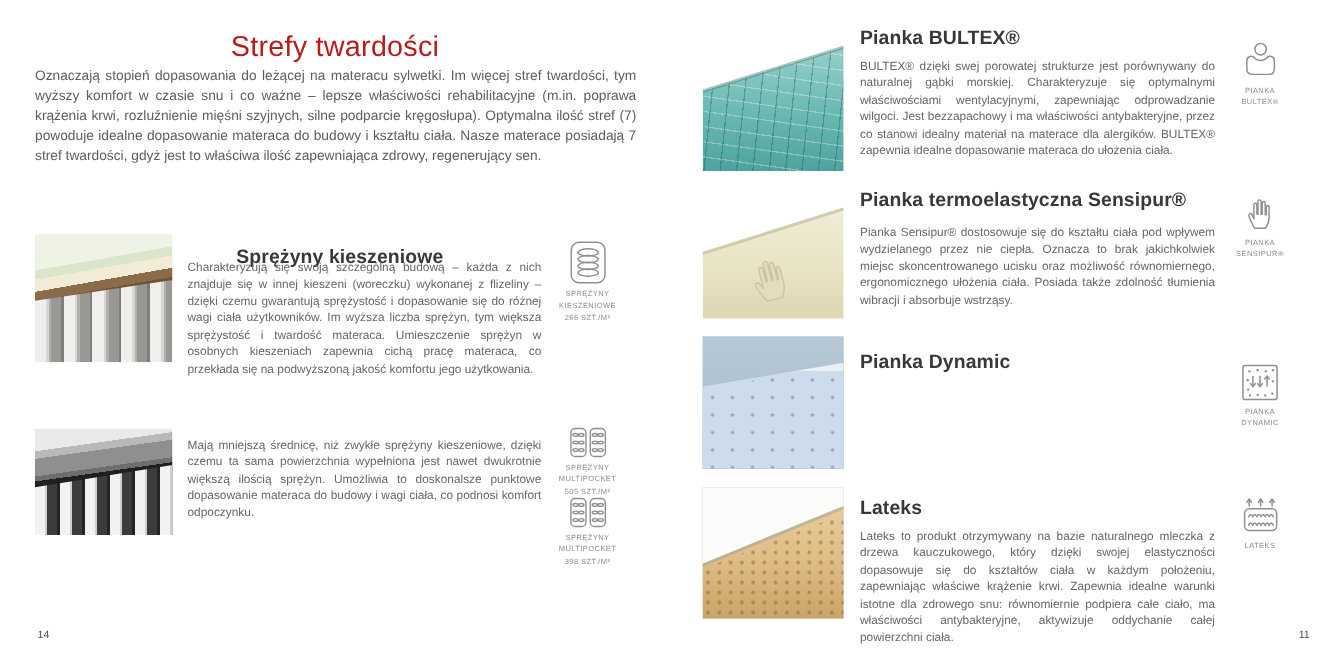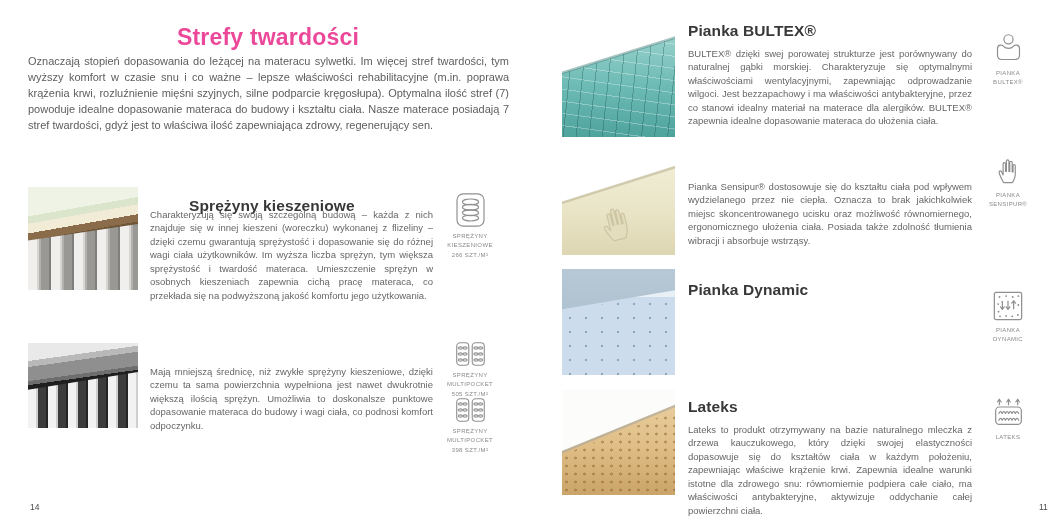--- a/index.html
+++ b/index.html
@@ -2,21 +2,21 @@
 <html lang="pl"><head>
 <meta charset="utf-8">
 <style>
   * { margin:0; padding:0; box-sizing:border-box; }
   html,body { width:1060px; height:527px; background:#ffffff; }
   body { font-family:"Liberation Sans", sans-serif; color:#5f5f5f; }
   .spread { position:relative; width:1060px; height:527px; background:#fff; overflow:hidden; }
   .abs { position:absolute; }
 
   .page-title { left:28px; top:24px; width:480px; text-align:center;
-    font-size:23px; font-weight:700; color:#ec4899; letter-spacing:.2px; }
+    font-size:23px; font-weight:400; color:#b91c1c; letter-spacing:.2px; }
   .intro { left:28px; top:54px; width:481px; font-size:11px; line-height:1.45;
     text-align:justify; color:#5d5d5d; }
 
   h2.sec { font-size:15.5px; font-weight:700; color:#383838; letter-spacing:.1px; }
   p.body { font-size:9.5px; line-height:1.42; text-align:justify; color:#666; }
 
   .pagenum { font-size:8.5px; color:#4a4a4a; top:502px; }
 
   
   .iconfig { width:54px; display:flex; flex-direction:column; align-items:center; }
@@ -95,21 +95,21 @@
       <ellipse cx="17" cy="23" rx="9" ry="3.2"></ellipse>
       <ellipse cx="17" cy="29" rx="9" ry="3.2"></ellipse>
     </svg>
     <figcaption>SPRĘŻYNY KIESZENIOWE 266 SZT./M²</figcaption>
   </figure>
 
   <div class="abs photo ph-sp2" style="left:28px; top:343px; width:110px; height:85px;">
     <div class="layers"></div>
     <div class="springs"></div>
   </div>
-  <p class="abs body" style="left:150px; top:365px; width:283px;">Mają mniejszą średnicę, niż zwykłe sprężyny kieszeniowe, dzięki czemu ta sama powierzchnia wypełniona jest nawet dwukrotnie większą ilością sprężyn. Umożliwia to doskonalsze punktowe dopasowanie materaca do budowy i wagi ciała, co podnosi komfort odpoczynku.</p>
+  <p class="abs body" style="left:150px; top:350px; width:283px;">Mają mniejszą średnicę, niż zwykłe sprężyny kieszeniowe, dzięki czemu ta sama powierzchnia wypełniona jest nawet dwukrotnie większą ilością sprężyn. Umożliwia to doskonalsze punktowe dopasowanie materaca do budowy i wagi ciała, co podnosi komfort odpoczynku.</p>
   <figure class="abs iconfig" style="left:443px; top:341px;">
     <svg viewBox="0 0 36 30" width="31" height="26">
       <rect x="2" y="2" width="14" height="26" rx="4"></rect>
       <rect x="20" y="2" width="14" height="26" rx="4"></rect>
       <ellipse cx="6.3" cy="8" rx="2.4" ry="1.3"></ellipse>
         <ellipse cx="11.7" cy="8" rx="2.4" ry="1.3"></ellipse>
       <ellipse cx="6.3" cy="15" rx="2.4" ry="1.3"></ellipse>
         <ellipse cx="11.7" cy="15" rx="2.4" ry="1.3"></ellipse>
       <ellipse cx="6.3" cy="22" rx="2.4" ry="1.3"></ellipse>
         <ellipse cx="11.7" cy="22" rx="2.4" ry="1.3"></ellipse>
@@ -161,20 +161,21 @@
 
   <div class="abs photo ph-se" style="left:562px; top:150px; width:113px; height:105px;">
     <div class="foam"></div>
     <div class="edge"></div>
     <div class="hand">
       <svg viewBox="0 0 36 36" width="44" height="44">
         <path d="M13 31 C11 27 8.5 23 8 19.5 C7.8 17.8 10 17.2 10.8 18.8 L12.5 22.5 L12.5 10 C12.5 8 15.2 8 15.2 10 L15.2 18.5 L16.2 18.5 L16.2 7 C16.2 5 19 5 19 7 L19 18.5 L20 18.5 L20 8.5 C20 6.5 22.7 6.5 22.7 8.5 L22.7 19 L23.7 19 L23.7 12 C23.7 10.2 26.2 10.2 26.2 12 L26.2 22 C26.2 26.5 24.5 28.5 23 31 Z"></path>
       </svg>
     </div>
   </div>
+  <h2 class="abs sec" style="left:688px; top:152px;">Pianka termoelastyczna Sensipur®</h2>
   <p class="abs body" style="left:688px; top:180px; width:284px;">Pianka Sensipur® dostosowuje się do kształtu ciała pod wpływem wydzielanego przez nie ciepła. Oznacza to brak jakichkolwiek miejsc skoncentrowanego ucisku oraz możliwość równomiernego, ergonomicznego ułożenia ciała. Posiada także zdolność tłumienia wibracji i absorbuje wstrząsy.</p>
   <figure class="abs iconfig" style="left:981px; top:155px;">
     <svg viewBox="0 0 36 36" width="32" height="32">
       <path d="M13 31 C11 27 8.5 23 8 19.5 C7.8 17.8 10 17.2 10.8 18.8 L12.5 22.5 L12.5 10 C12.5 8 15.2 8 15.2 10 L15.2 18.5 L16.2 18.5 L16.2 7 C16.2 5 19 5 19 7 L19 18.5 L20 18.5 L20 8.5 C20 6.5 22.7 6.5 22.7 8.5 L22.7 19 L23.7 19 L23.7 12 C23.7 10.2 26.2 10.2 26.2 12 L26.2 22 C26.2 26.5 24.5 28.5 23 31 Z"></path>
     </svg>
     <figcaption>PIANKA SENSIPUR®</figcaption>
   </figure>
 
   <div class="abs photo ph-dy" style="left:562px; top:269px; width:113px; height:106px;">
     <div class="foam"></div>

